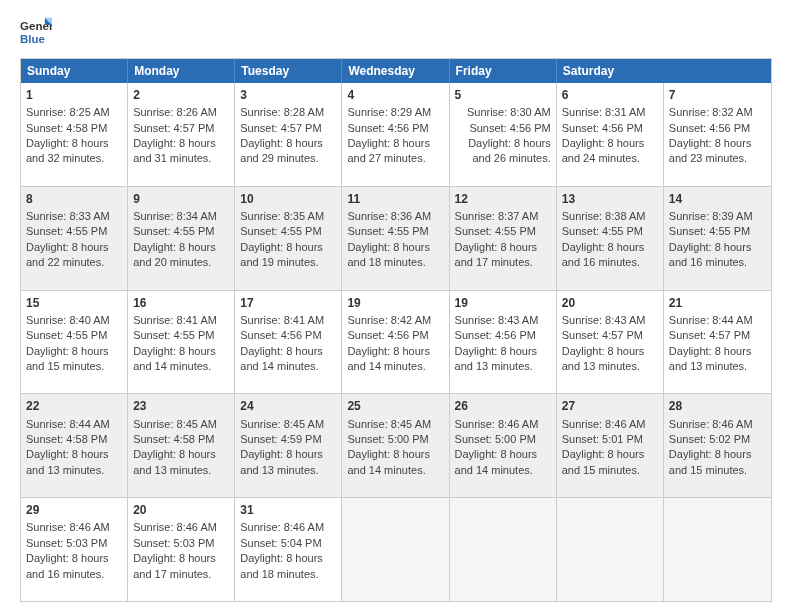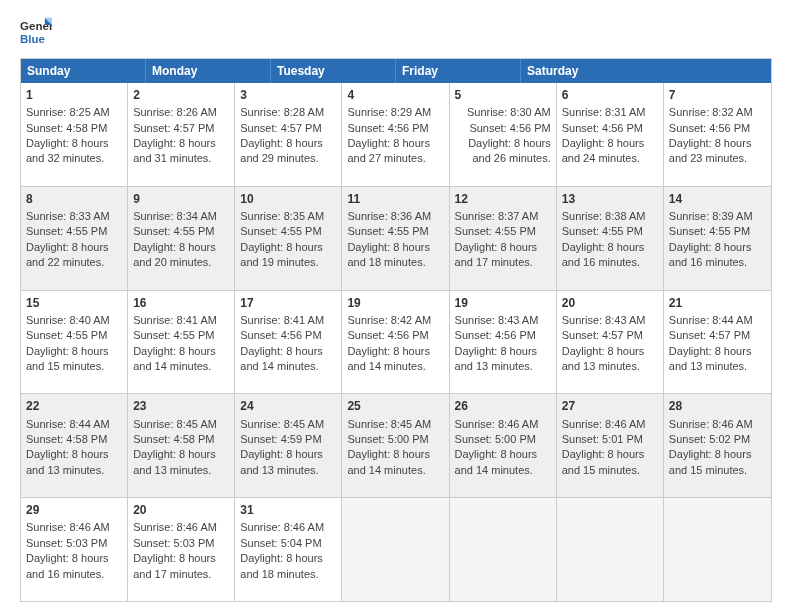--- a/index.html
+++ b/index.html
@@ -47,21 +47,21 @@
       margin-top: 2px;
     }
     .calendar {
       flex: 1;
       display: flex;
       flex-direction: column;
       border: 1px solid #ccc;
     }
     .cal-header {
       display: grid;
-      grid-template-columns: repeat(6, 1fr);
+      grid-template-columns: repeat(7, 1fr);
       background: #2a6db5;
     }
     .cal-header-cell {
       color: #fff;
       font-weight: bold;
       font-size: 12px;
       padding: 5px 6px;
       border-right: 1px solid #4a8dd5;
     }
     .cal-header-cell:last-child {
@@ -128,20 +128,21 @@
       <div class="month-title"></div>
       <div class="subtitle"></div>
     </div>
   </div>
 
   <div class="calendar">
     <div class="cal-header">
     <div class="cal-header-cell">Sunday</div>
         <div class="cal-header-cell">Monday</div>
         <div class="cal-header-cell">Tuesday</div>
+        <div class="cal-header-cell">Wednesday</div>
         <div class="cal-header-cell">Friday</div>
         <div class="cal-header-cell">Saturday</div>
       </div>
     <div class="cal-body">
     <div class="cal-row">
           <div class="cal-cell">
             <span class="day-num">1</span>
             <div class="cal-cell-text" style="white-space: pre-line;">Sunrise: 8:25 AM
 Sunset: 4:58 PM
 Daylight: 8 hours and 32 minutes.</div>

